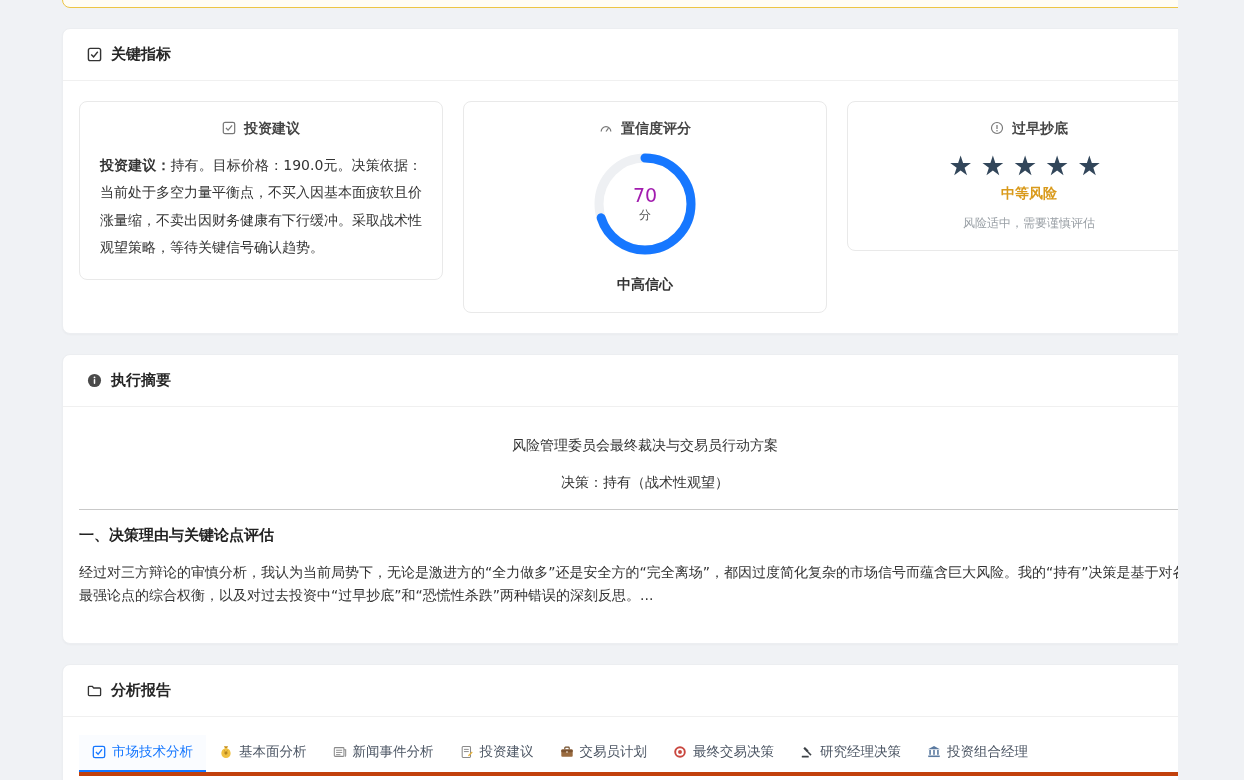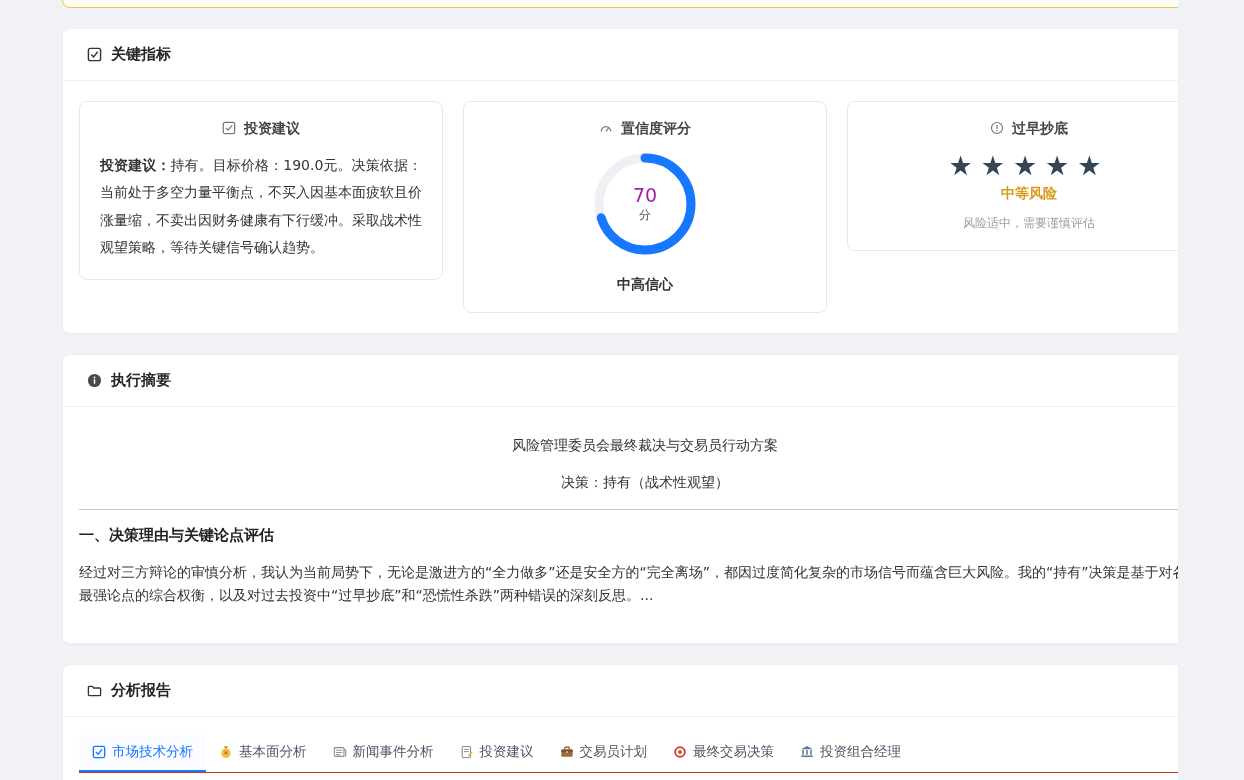--- a/index.html
+++ b/index.html
@@ -41,21 +41,21 @@
 
   
   .sum-body{padding:28px 16px 36px;font-size:14px;color:#333;}
   .sum-body p.sline{margin-bottom:16px;line-height:1.5;text-align:center;}
   .sum-body hr{border:none;border-top:1px solid #c9c9c9;margin:14px 0 16px;}
   .sum-body h3{font-size:15px;font-weight:600;color:#222;margin:6px 0 16px;}
   .sum-para{line-height:1.65;}
 
   
   .rep-body{padding:18px 16px 26px;}
-  .tabs{display:flex;align-items:stretch;border-bottom:1px solid #c2410c;}
+  .tabs{display:flex;align-items:stretch;border-bottom:4px solid #c2410c;}
   .tab{display:flex;align-items:center;gap:6px;padding:8px 13px 9px;font-size:13.5px;color:#4b5563;cursor:pointer;border-bottom:2px solid transparent;white-space:nowrap;}
   .tab.active{color:var(--accent);border-bottom-color:var(--accent);background:#fafcff;}
   .ticon{display:inline-flex;align-items:center;}
 </style>
 </head>
 <body>
 
 <div class="screen">
   <div class="content">
 
@@ -222,20 +222,32 @@
             <span class="ticon">
               <svg width="14" height="14" viewBox="0 0 16 16">
                   <circle cx="8" cy="8" r="6.6" fill="#c9473f"></circle>
                   <circle cx="8" cy="8" r="4.4" fill="#fff"></circle>
                   <circle cx="8" cy="8" r="2.2" fill="#c9473f"></circle>
                 </svg>
             </span>
             <span>最终交易决策</span>
           </div>
 
+          <div class="tab">
+            <span class="ticon">
+              <svg width="14" height="14" viewBox="0 0 16 16">
+                  <rect x="2" y="12.4" width="8" height="1.8" rx="0.6" fill="#3d4247"></rect>
+                  <g transform="rotate(45 7 5)">
+                    <rect x="4" y="4" width="6" height="2.6" rx="0.5" fill="#3d4247"></rect>
+                  </g>
+                  <line x1="8.2" y1="7.2" x2="12.6" y2="11.6" stroke="#3d4247" stroke-width="1.7"></line>
+                </svg>
+            </span>
+            <span>研究经理决策</span>
+          </div>
 
           <div class="tab">
             <span class="ticon">
               <svg width="14" height="14" viewBox="0 0 16 16">
                   <path d="M8 1.2L14.8 4.8H1.2z" fill="#5b7aa0"></path>
                   <rect x="2.6" y="5.6" width="1.8" height="5.6" fill="#5b7aa0"></rect>
                   <rect x="7.1" y="5.6" width="1.8" height="5.6" fill="#5b7aa0"></rect>
                   <rect x="11.6" y="5.6" width="1.8" height="5.6" fill="#5b7aa0"></rect>
                   <rect x="1.4" y="12" width="13.2" height="1.8" fill="#5b7aa0"></rect>
                 </svg>

